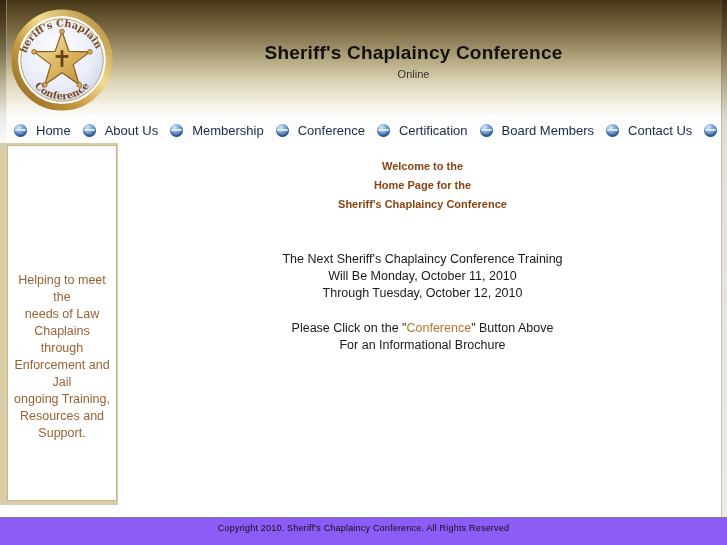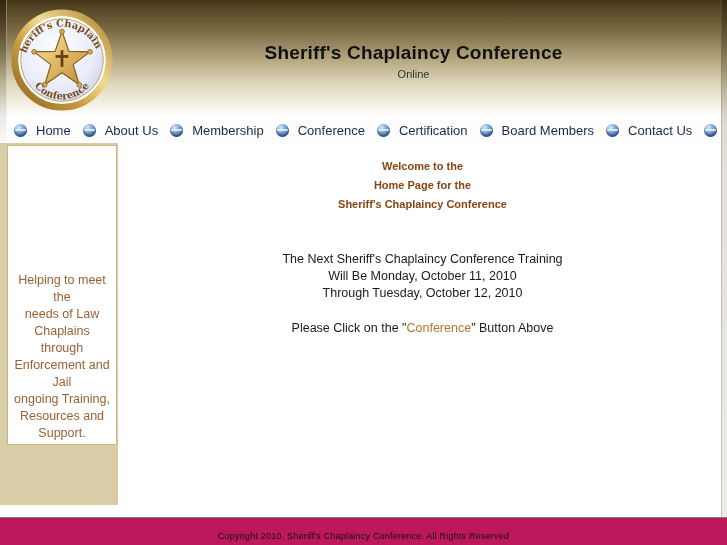--- a/index.html
+++ b/index.html
@@ -74,40 +74,40 @@
   }
   
   .content {
     display:flex; height:374px; background:#fff;
   }
   .left-col {
     width:118px; flex:0 0 118px;
     background:#d8cda6; height:362px;
   }
   .side-box {
-    margin:2px 1px 0 7px; height:300px;
+    margin:2px 1px 0 7px; height:356px;
     background:#fff; border:1px solid #c8b687;
     padding:126px 4px 0 4px;
     text-align:center;
   }
   .side-text {
     font-size:12.5px; line-height:17px; color:#9a6233;
   }
   .main {
     flex:1; text-align:center; padding-top:14px;
   }
   .welcome { font-size:11px; font-weight:bold; color:#8b4513; line-height:19px; }
   .training { margin-top:37px; font-size:12.5px; color:#1a1a1a; line-height:17px; }
   .instruction { margin-top:18px; font-size:12.5px; color:#1a1a1a; line-height:17px; }
   .hl { color:#b4762b; }
   
   .footer {
-    height:28px; background:#be185d;
+    height:28px; background:#8b5cf6;
     border-top:1px solid #7f7f7f;
-    text-align:center; padding-top:13px;
+    text-align:center; padding-top:5px;
   }
   .footer .copy { font-size:9px; color:#111; letter-spacing:0.2px; }
 </style>
 </head>
 <body>
 
 <div class="page">
 
   <div class="header">
     <div class="edge-left"></div>
@@ -220,20 +220,21 @@
       </div>
 
       <div class="training">
         <div>The Next Sheriff's Chaplaincy Conference Training</div>
         <div>Will Be Monday, October 11, 2010</div>
         <div>Through Tuesday, October 12, 2010</div>
       </div>
 
       <div class="instruction">
         <div><span>Please Click on the "</span><span class="hl">Conference</span><span>" Button Above</span></div>
+        <div>For an Informational Brochure</div>
       </div>
     </div>
   </div>
 
   <div class="footer">
     <div class="copy">Copyright 2010. Sheriff's Chaplaincy Conference. All Rights Reserved</div>
   </div>
 
   <div class="edge-right"></div>
 </div>

